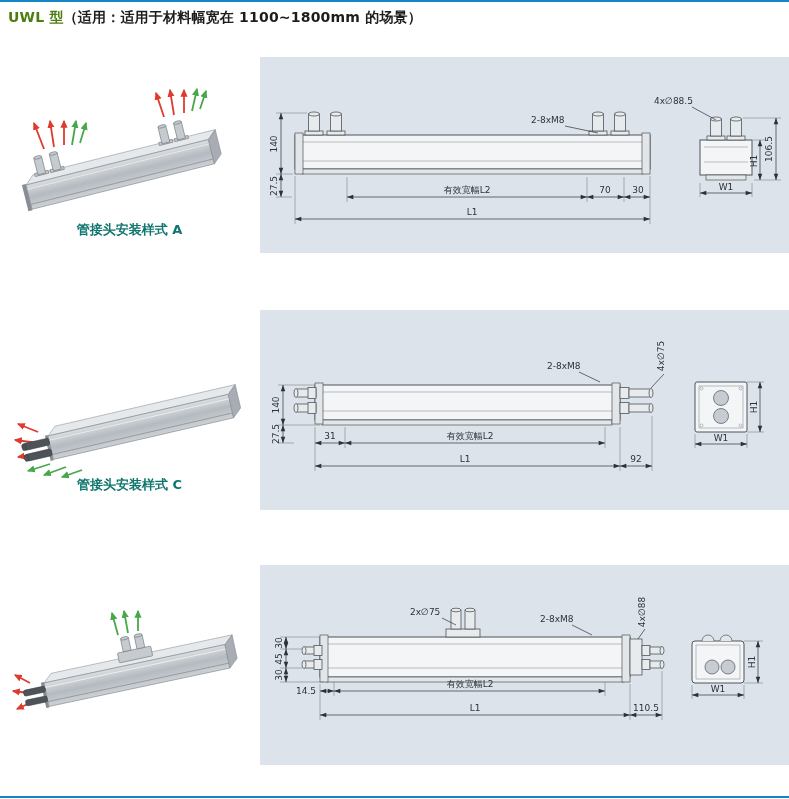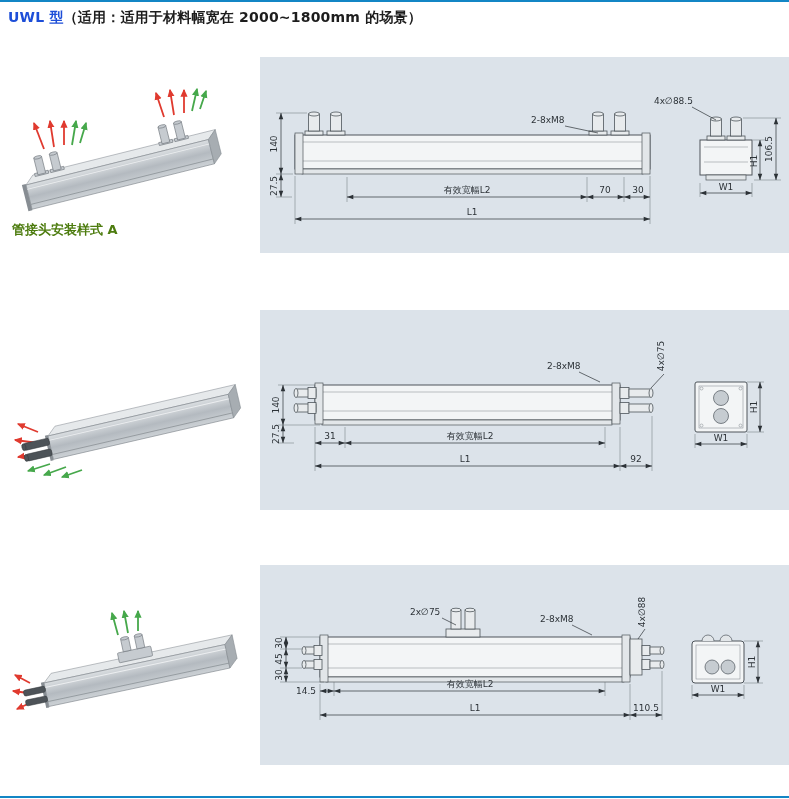--- a/index.html
+++ b/index.html
@@ -2,31 +2,31 @@
 <html><head>
 <meta charset="utf-8">
 <style>
   * { margin:0; padding:0; box-sizing:border-box; }
   html,body { background:#ffffff; }
   body { width:789px; height:799px; font-family:"DejaVu Sans","Liberation Sans",sans-serif; }
   .page { position:relative; width:789px; height:799px; background:#ffffff; overflow:hidden; }
   .rule-top { position:absolute; top:0; left:0; width:100%; height:2px; background:#1386c5; }
   .rule-bottom { position:absolute; bottom:1px; left:0; width:100%; height:2px; background:#1386c5; }
   .title { position:absolute; top:9px; left:8px; font-size:14px; font-weight:bold; color:#1d1d1d; letter-spacing:0.2px; }
-  .title-model { color:#1d4ed8; }
+  .title-model { color:#4d7c0f; }
   .row { position:absolute; left:0; width:789px; }
   .row-a { top:57px; height:196px; }
   .row-c { top:310px; height:200px; }
   .row-d { top:565px; height:200px; }
   .panel { position:absolute; left:260px; top:0; width:529px; height:100%; background:#dce3ea; }
   .product { position:absolute; left:12px; width:235px; height:145px; }
   .row-a .product { top:16px; }
   .row-c .product { top:26px; }
   .row-d .product { top:22px; }
-  .caption { position:absolute; left:12px; width:235px; text-align:left; font-size:13px; font-weight:bold; color:#4d7c0f; }
+  .caption { position:absolute; left:12px; width:235px; text-align:center; font-size:13px; font-weight:bold; color:#0f766e; }
   .row-a .caption { top:164px; }
   .row-c .caption { top:166px; }
   .row-d .caption { top:160px; }
 
   svg text { font-family:"DejaVu Sans","Liberation Sans",sans-serif; }
   .dimtext { font-size:9px; fill:#2c3237; }
   .body  { fill:#f3f5f6; stroke:#4e555b; stroke-width:1; }
   .body2 { fill:#e2e6e9; stroke:#4e555b; stroke-width:0.7; }
   .thin  { stroke:#7d848a; stroke-width:0.5; fill:none; }
   .ext   { stroke:#6a7177; stroke-width:0.5; fill:none; }
@@ -59,21 +59,21 @@
       <rect x="-9" y="-4" width="18" height="4"></rect>
       <rect x="-5.5" y="-21" width="11" height="17"></rect>
       <ellipse cx="0" cy="-21" rx="5.5" ry="2"></ellipse>
     </g>
   </defs>
 </svg>
 
 <div class="page">
   <div class="rule-top"></div>
   <div class="title">
-    <span class="title-model">UWL 型</span><span class="title-desc">（适用：适用于材料幅宽在 2000~1800mm 的场景）</span>
+    <span class="title-model">UWL 型</span><span class="title-desc">（适用：适用于材料幅宽在 1100~1800mm 的场景）</span>
   </div>
 
   <section class="row row-a">
     <svg class="product" viewBox="0 0 235 145" width="235" height="145">
       <g>
         <line class="arrow-red" x1="32" y1="76" x2="22" y2="50" marker-end="url(#ar)"></line>
         <line class="arrow-red" x1="42" y1="74" x2="38" y2="48" marker-end="url(#ar)"></line>
         <line class="arrow-red" x1="52" y1="72" x2="52" y2="48" marker-end="url(#ar)"></line>
         <line class="arrow-red" x1="152" y1="44" x2="144" y2="20" marker-end="url(#ar)"></line>
         <line class="arrow-red" x1="162" y1="42" x2="158" y2="17" marker-end="url(#ar)"></line>
@@ -204,20 +204,21 @@
         <polygon points="185,0 194,-8 194,16 185,24" fill="#a7adb2" stroke="#80868c" stroke-width="0.5"></polygon>
         <rect x="-3" y="-1" width="3" height="26" fill="#878d93"></rect>
         <g fill="#4d5358" stroke="#33383c" stroke-width="0.5">
           <rect x="-26" y="2" width="26" height="7" rx="2"></rect>
           <rect x="-26" y="13" width="26" height="7" rx="2"></rect>
           <ellipse cx="-26" cy="5.5" rx="2" ry="3.5"></ellipse>
           <ellipse cx="-26" cy="16.5" rx="2" ry="3.5"></ellipse>
         </g>
       </g>
     </svg>
+    <div class="caption">管接头安装样式 C</div>
 
     <div class="panel">
       <svg viewBox="0 0 529 200" width="529" height="200">
         <g>
           <rect x="55" y="75" width="305" height="35" class="body"></rect>
           <line x1="63" y1="82" x2="352" y2="82" class="thin"></line>
           <line x1="63" y1="101" x2="352" y2="101" class="thin"></line>
           <rect x="62" y="110" width="290" height="5" class="body2"></rect>
           <rect x="55" y="73" width="8" height="41" class="body2"></rect>
           <rect x="352" y="73" width="8" height="41" class="body2"></rect>

